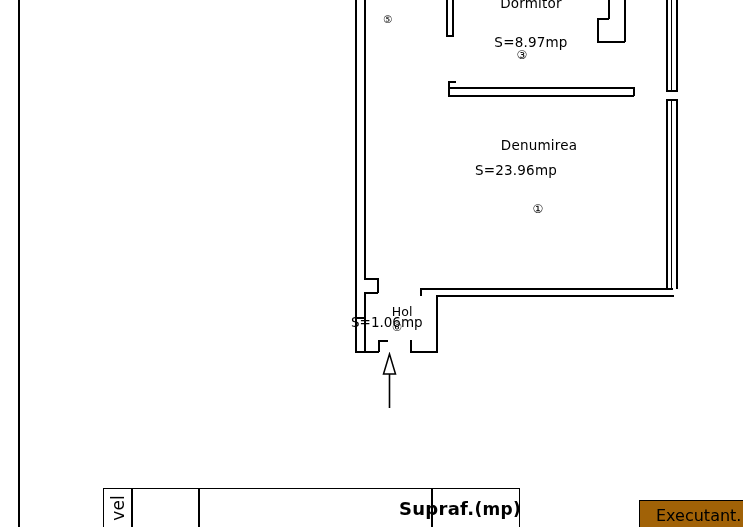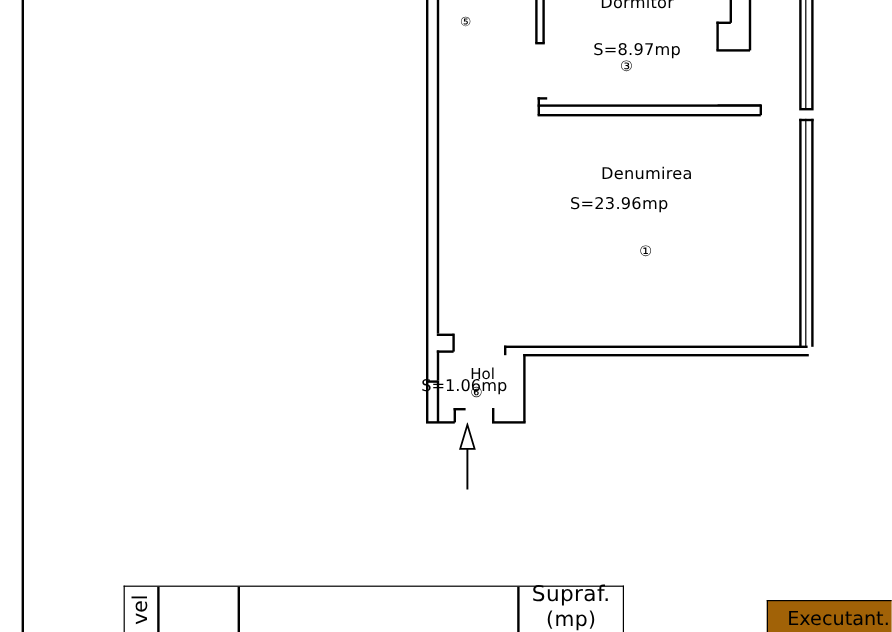--- a/index.html
+++ b/index.html
@@ -129,22 +129,22 @@
     <div class="vsep" style="left:27px;"></div>
     <div class="vsep" style="left:94px;"></div>
     <div class="vsep" style="left:327px;"></div>
 
     <div class="cell" style="left:0;width:27px;align-items:center;">
       <span class="th-rot">vel</span>
     </div>
 
 
 
-    <div class="cell" style="left:327px;width:90px;flex-direction:column;justify-content:flex-end;
-                align-items:center;padding-bottom:0;">
+    <div class="cell" style="left:327px;width:90px;flex-direction:row;justify-content:flex-end;
+                align-items:center;padding-bottom:0;font-weight:bold;">
       <span class="th">Supraf.</span>
       <span class="th-sub" style="margin-top:1px;">(mp)</span>
     </div>
   </div>
 
   <div id="exec-box">
     <span class="txt">Executant.</span>
   </div>
 
 </div>

